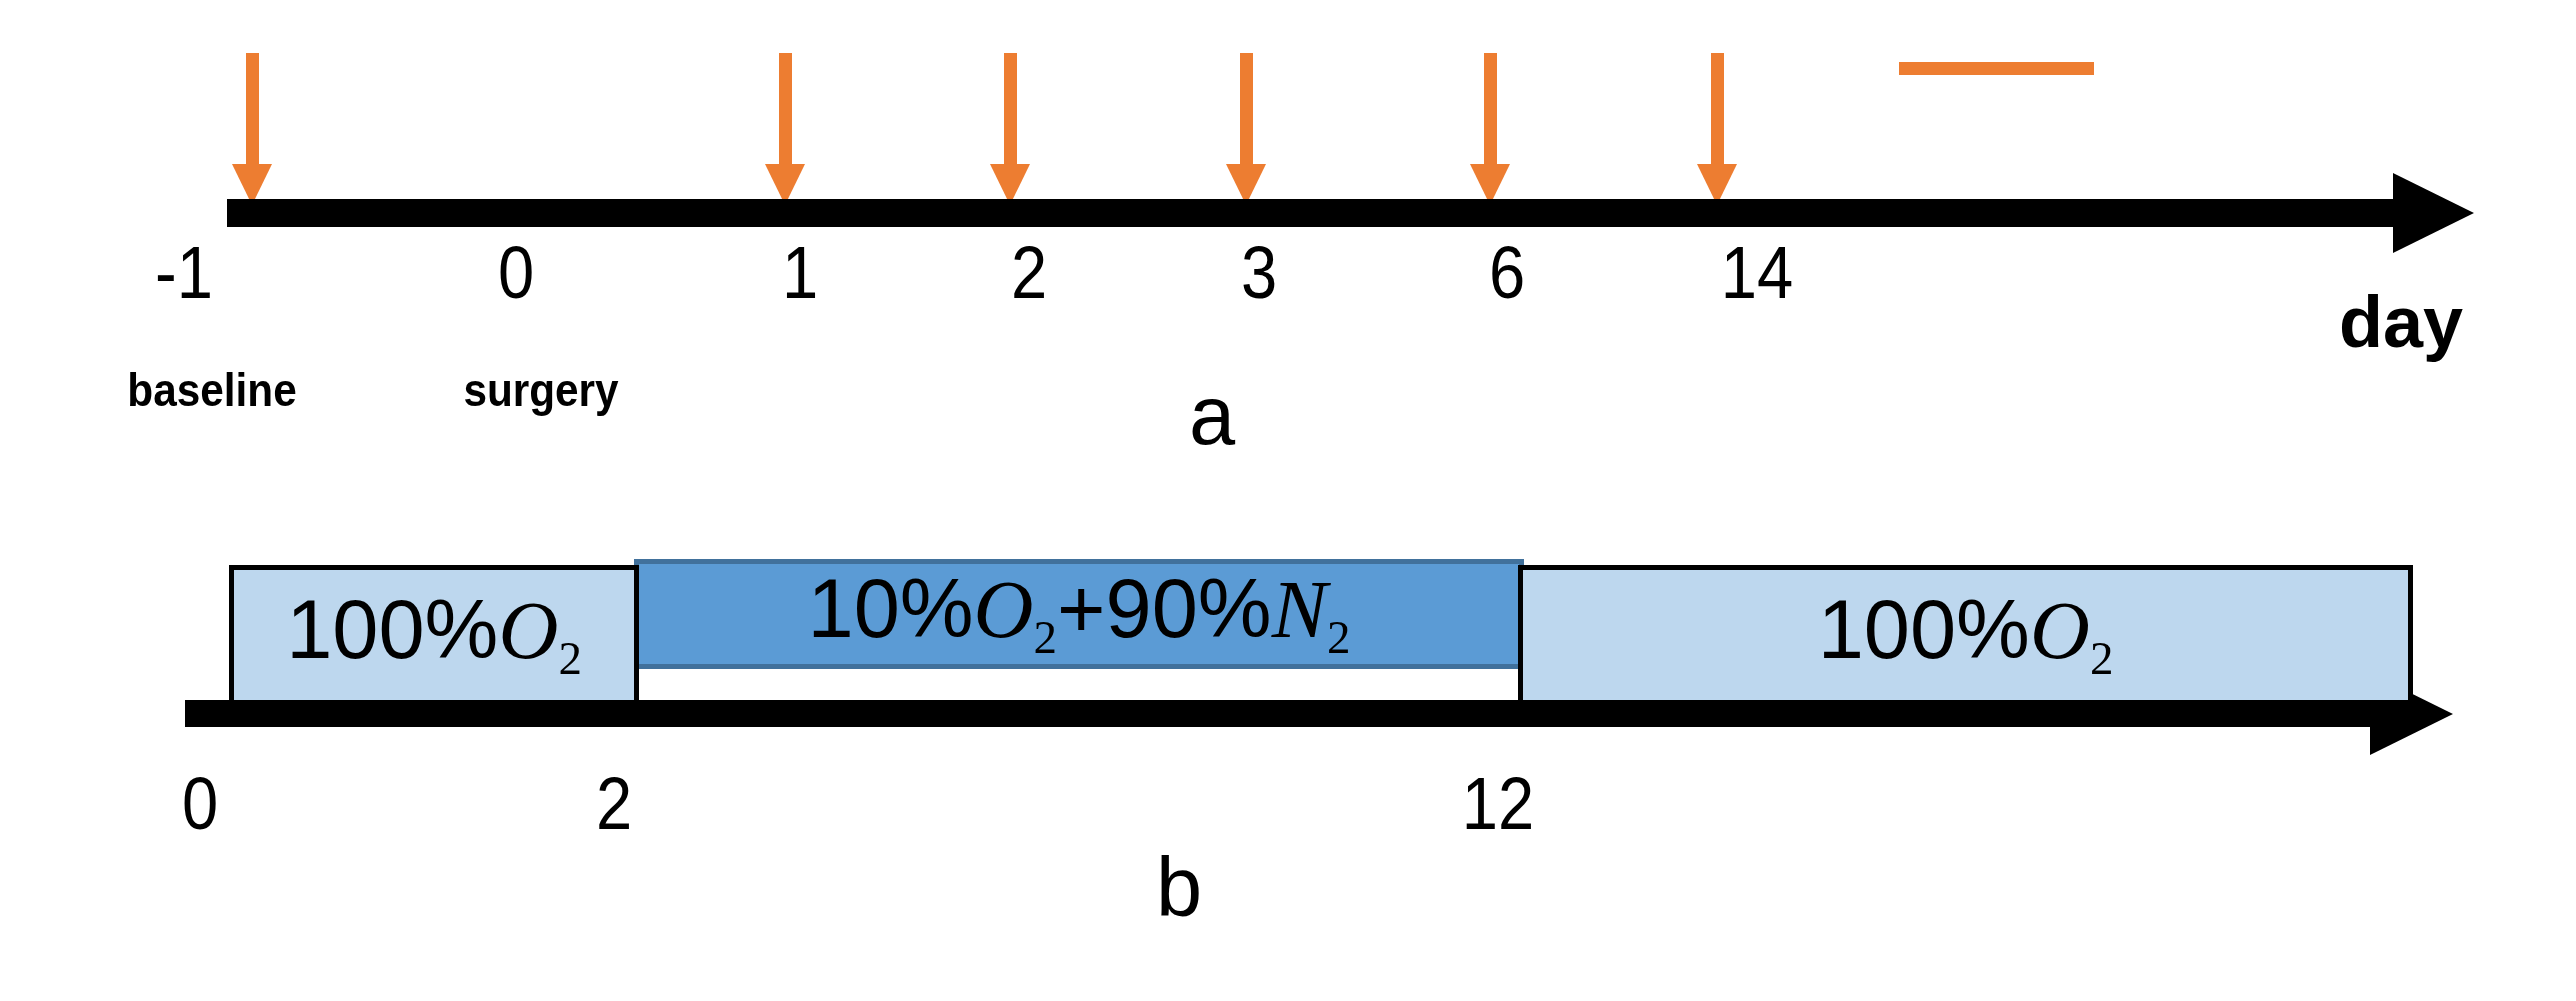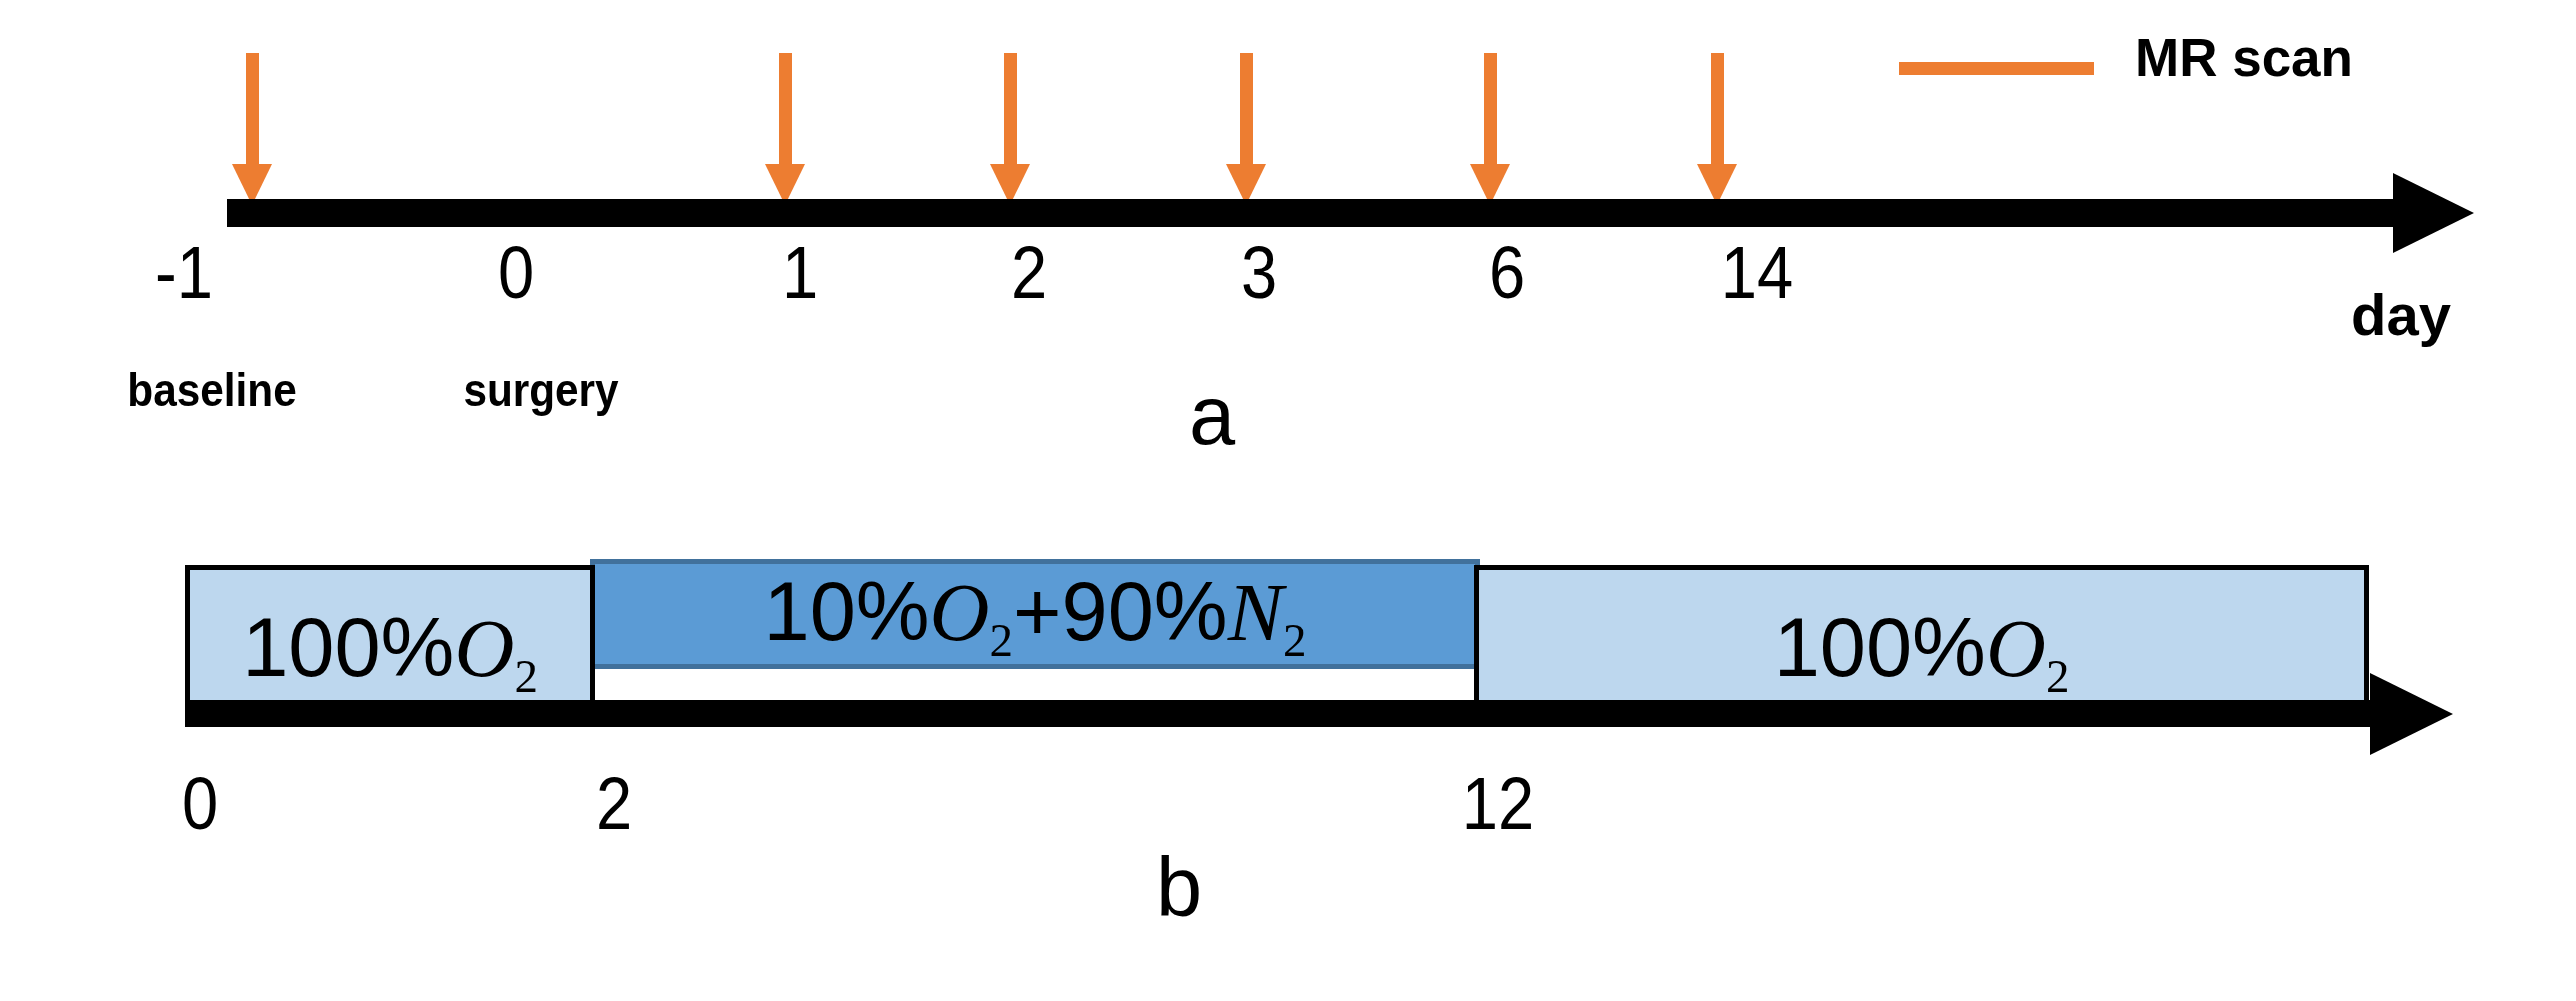--- a/index.html
+++ b/index.html
@@ -47,41 +47,41 @@
   }
   .ticks-a .tick-num{top:236px;}
   .ticks-b .tick-num{top:767px;}
   .tick-sub{
     position:absolute;top:367px;font-size:46px;font-weight:bold;line-height:1;
     white-space:nowrap;transform:translateX(-50%) scaleX(.92);
   }
 
   
   .unit-label{
-    position:absolute;font-weight:bold;font-size:58px;line-height:1;
+    position:absolute;font-weight:bold;font-size:72px;line-height:1;
     white-space:nowrap;transform:translateX(-50%);
   }
   #unit-day{left:2401px;top:286px;}
   #unit-minute{left:2325px;top:768px;}
   .panel-letter{
     position:absolute;font-size:83px;line-height:1;
     transform:translateX(-50%);
   }
   #letter-a{left:1212px;top:374px;}
   #letter-b{left:1179px;top:846px;}
 
   
   .legend-swatch{position:absolute;left:1899px;top:62px;width:195px;height:13.3px;background:var(--orange);}
   .legend-text{position:absolute;left:2135px;top:31px;font-size:53px;font-weight:bold;line-height:1;white-space:nowrap;}
 
   
   .segment{
     position:absolute;top:565px;height:140px;box-sizing:border-box;
     background:var(--lightblue);border:5.2px solid var(--black);
-    display:flex;align-items:flex-end;justify-content:center;z-index:2;
+    display:flex;align-items:center;justify-content:center;z-index:2;margin-left:44px;
   }
   .segment.dark{
     top:559px;height:110px;background:var(--blue);
     border-color:var(--blueborder);z-index:1;
   }
   .segment .seg-label{font-size:83px;line-height:1;white-space:nowrap;}
   .segment .seg-label .t{font-family:"Liberation Sans",sans-serif;}
   .segment .seg-label .v{font-family:"Liberation Serif",serif;font-style:italic;}
   .segment .seg-label .subsc{
     font-family:"Liberation Serif",serif;
@@ -154,21 +154,20 @@
         </div>
         <div>
           <span class="tick-num" style="left: 1757px;">14</span>
 
         </div>
       </div>
 
     <div class="unit-label" id="unit-day">day</div>
 
     <div class="legend-swatch"></div>
-    <div class="legend-text">MR scan</div>
 
     <div class="panel-letter" id="letter-a">a</div>
   </div>
 
   <div class="layer">
 
     <div class="layer">
 
     <div class="segment light" style="left: 185px; width: 410px;">
           <span class="seg-label"><span class="t">100%</span><span class="v">O</span><span class="subsc">2</span></span>

